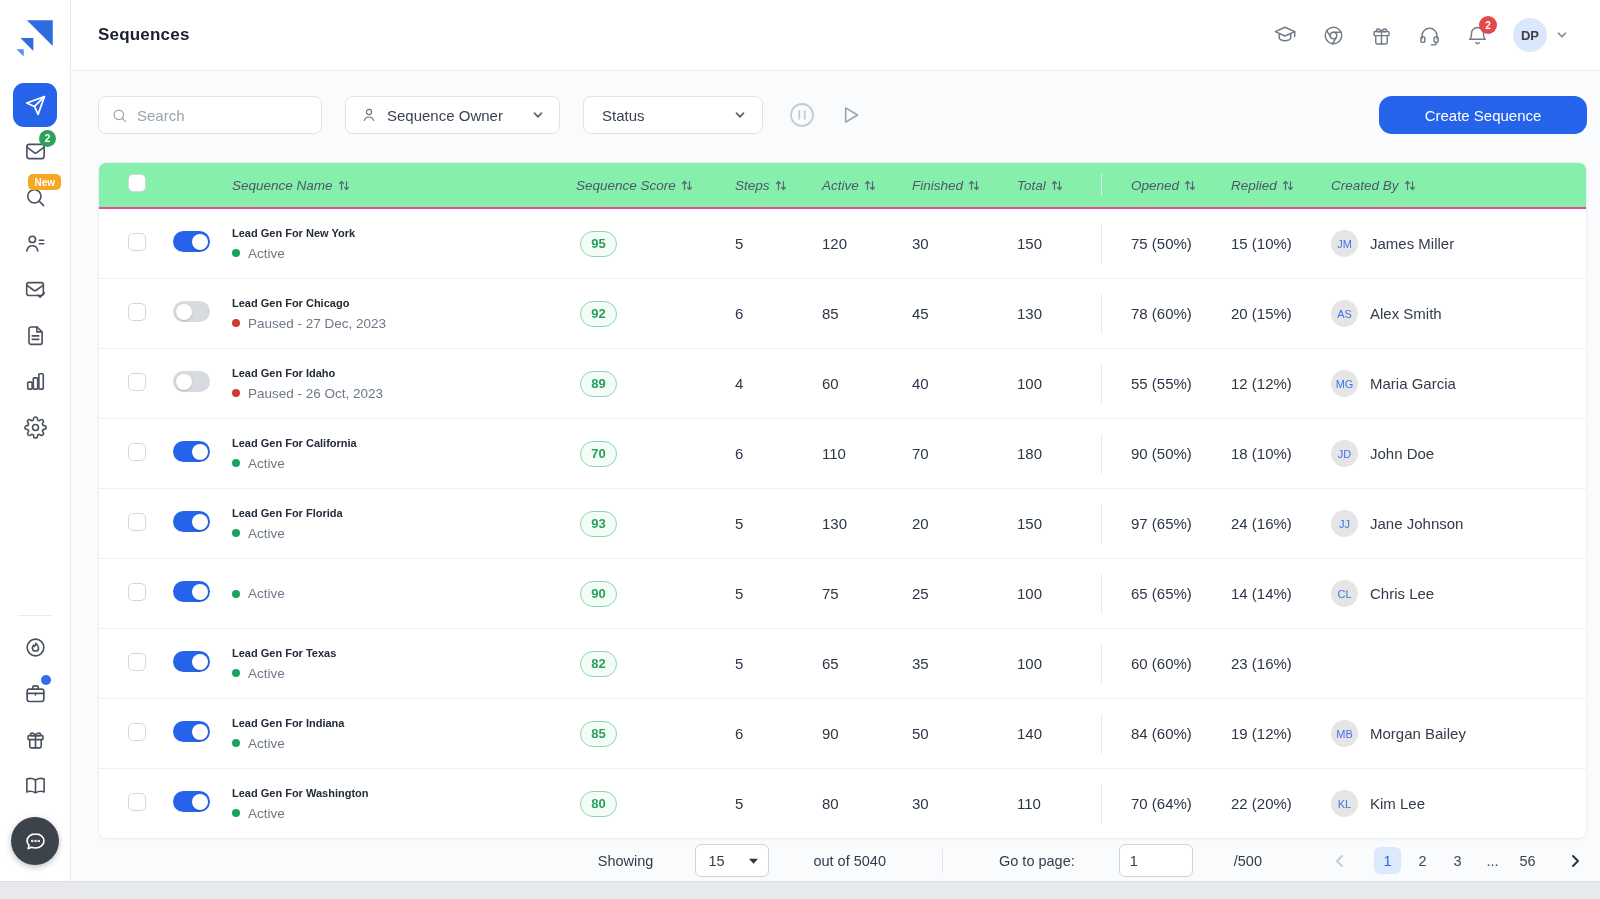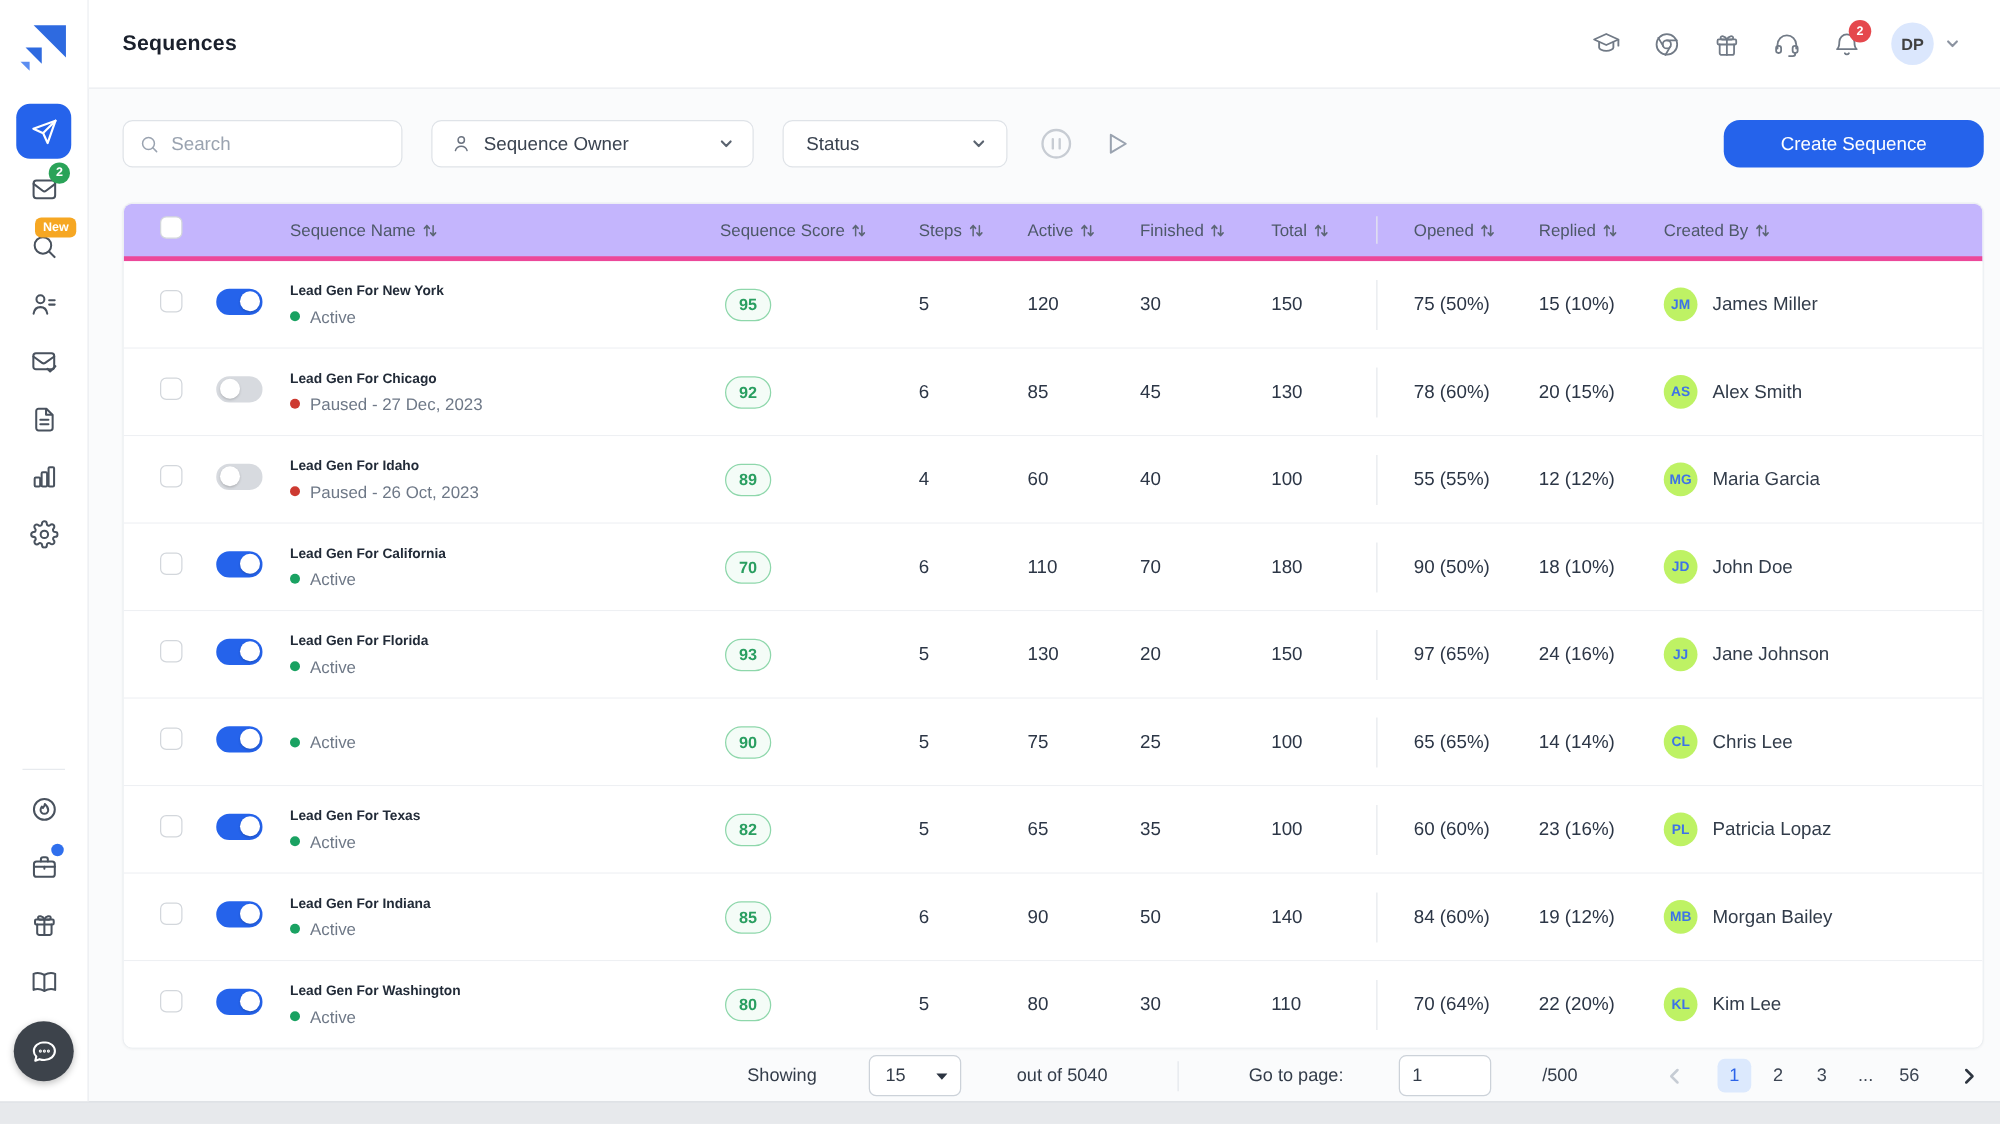--- a/index.html
+++ b/index.html
@@ -36,32 +36,32 @@
   
   .content { flex:1; display:flex; flex-direction:column; padding:25px 13px 0 27px; }
   .toolbar { display:flex; align-items:center; margin-bottom:28px; }
   .search-box { width:224px; height:38px; border:1px solid #dfe3e8; border-radius:8px; background:#fff; display:flex; align-items:center; padding:0 12px; }
   .search-box svg { stroke:#9aa3b0; fill:none; stroke-width:1.7; stroke-linecap:round; min-width:17px; }
   .search-box input { border:none; outline:none; font-size:15px; color:#3a4350; margin-left:9px; width:100%; font-family:inherit; background:transparent; }
   .search-box input::placeholder { color:#9aa3b0; }
   .filter { height:38px; border:1px solid #dfe3e8; border-radius:8px; background:#fff; display:flex; align-items:center; cursor:pointer; }
   .filter svg.lead { stroke:#6b7380; fill:none; stroke-width:1.6; stroke-linecap:round; stroke-linejoin:round; }
   .filter svg.caret { stroke:#5b6470; fill:none; stroke-width:1.7; stroke-linecap:round; stroke-linejoin:round; }
-  .filter-owner { width:258px; margin-left:23px; padding:0 13px 0 14px; }
+  .filter-owner { width:215px; margin-left:23px; padding:0 13px 0 14px; }
   .filter-owner .lbl { margin:0 auto 0 9px; }
   .filter-status { width:180px; margin-left:23px; padding:0 14px 0 18px; justify-content:space-between; }
   .filter .lbl { font-size:15px; color:#3a4350; }
   .run-btn { margin-left:24px; width:30px; height:30px; display:flex; align-items:center; justify-content:center; cursor:pointer; }
   .run-btn svg { fill:none; stroke-linecap:round; stroke-linejoin:round; }
   .create-btn { margin-left:auto; min-width:208px; height:38px; background:#2563eb; border:none; border-radius:13px; color:#fff; font-size:15px; font-weight:500; font-family:inherit; cursor:pointer; display:flex; align-items:center; justify-content:center; }
 
   
   .table { background:#fff; border:1px solid #eceff2; border-radius:8px; height:677px; overflow:hidden; display:flex; flex-direction:column; box-shadow:0 1px 2px rgba(16,24,40,.03); }
   .grid-cols { display:grid; grid-template-columns:57px 76px 344px 159px 87px 90px 105px 84px 130px 100px 1fr; align-items:center; }
-  .thead { height:46px; min-height:46px; background:#c4b5fd; border-bottom:4px solid #ec4899; }
+  .thead { height:46px; min-height:46px; background:#86efac; border-bottom:2px solid #ec4899;font-style:italic; }
   .th { display:flex; align-items:center; gap:5px; font-size:13.5px; font-weight:500; color:#4d5868; }
   .sort-ic { display:flex; cursor:pointer; }
   .sort-ic svg { stroke:#5c6675; fill:none; stroke-width:1.2; stroke-linecap:round; stroke-linejoin:round; }
   .trow { height:70px; min-height:70px; border-bottom:1px solid #eef0f3; position:relative; background:#fff; }
   .checkbox { width:18px; height:18px; border:1.5px solid #d3d7dc; border-radius:5px; background:#fff; margin-left:29px; display:inline-block; cursor:pointer; }
   .toggle { width:37px; height:21px; border-radius:11px; position:relative; display:inline-block; margin-left:17px; cursor:pointer; }
   .toggle.on { background:#2563eb; }
   .toggle.off { background:#d7dadf; }
   .toggle .knob { position:absolute; top:2.5px; width:16px; height:16px; border-radius:50%; background:#fff; box-shadow:0 1px 2px rgba(0,0,0,.18); }
   .toggle.on .knob { right:2.5px; }
@@ -70,21 +70,21 @@
   .seq-status { display:flex; align-items:center; gap:8px; font-size:13.5px; color:#6e7887; }
   .dot { width:8px; height:8px; border-radius:50%; display:inline-block; }
   .dot.active { background:#1aa262; }
   .dot.paused { background:#cd3a31; }
   .score-badge { display:inline-flex; align-items:center; justify-content:center; min-width:37px; height:26px; padding:0 9px; border-radius:13px; border:1px solid #8ed7ab; background:#f4fcf7; color:#299e60; font-size:13px; font-weight:bold; margin-left:4px; }
   .num { font-size:15px; color:#2c3646; }
   .c-opened { position:relative; padding-left:30px; }
   .c-opened::before { content:""; position:absolute; left:0; top:50%; transform:translateY(-50%); width:1px; height:40px; background:#e6e9ed; }
   .thead .c-opened::before { height:22px; }
   .c-creator { display:flex; align-items:center; gap:12px; }
-  .avatar-sm { width:27px; height:27px; border-radius:50%; background:#bef264; color:#3e73e8; font-size:11px; font-weight:bold; display:flex; align-items:center; justify-content:center; }
+  .avatar-sm { width:27px; height:27px; border-radius:50%; background:#e5e5e5; color:#3e73e8; font-size:11px; font-weight:normal; display:flex; align-items:center; justify-content:center; }
   .creator-name { font-size:15px; color:#323c4a; }
 
   
   .pagefoot { height:43px; min-height:43px; display:flex; align-items:center; justify-content:flex-end; font-size:14.5px; color:#333c49;gap:32px; }
   .ps-select { width:74px; height:33px; border:1px solid #ccd2d9; border-radius:6px; background:#fff; display:flex; align-items:center; justify-content:space-between; padding:0 10px 0 12px; margin:0 12px 0 10px; cursor:pointer; }
   .ps-select svg { fill:#2c3441; }
   .vdiv { width:1px; height:24px; background:#e3e7eb; margin:0 24px; }
   .goto-input { width:74px; height:33px; border:1px solid #ccd2d9; border-radius:6px; padding:0 10px; font-size:14.5px; color:#333c49; font-family:inherit; outline:none; margin:0 9px 0 12px; }
   .pager { display:flex; align-items:center; gap:8px; margin-left:34px; }
   .page-chev { width:24px; height:24px; display:flex; align-items:center; justify-content:center; cursor:pointer; }
@@ -558,24 +558,20 @@
         <span>Active</span>
       </div>
     </div>
     <div><span class="score-badge">82</span></div>
     <div class="num">5</div>
     <div class="num">65</div>
     <div class="num">35</div>
     <div class="num">100</div>
     <div class="num c-opened">60 (60%)</div>
     <div class="num">23 (16%)</div>
-    <div class="c-creator">
-      <span class="avatar-sm">PL</span>
-      <span class="creator-name">Patricia Lopaz</span>
-    </div>
   </div>
 
   <div class="grid-cols trow">
     <div><span class="checkbox"></span></div>
     <div><span class="toggle on"><span class="knob"></span></span></div>
     <div>
       <div class="seq-name">Lead Gen For Indiana</div>
       <div class="seq-status">
         <span class="dot active"></span>
         <span>Active</span>

